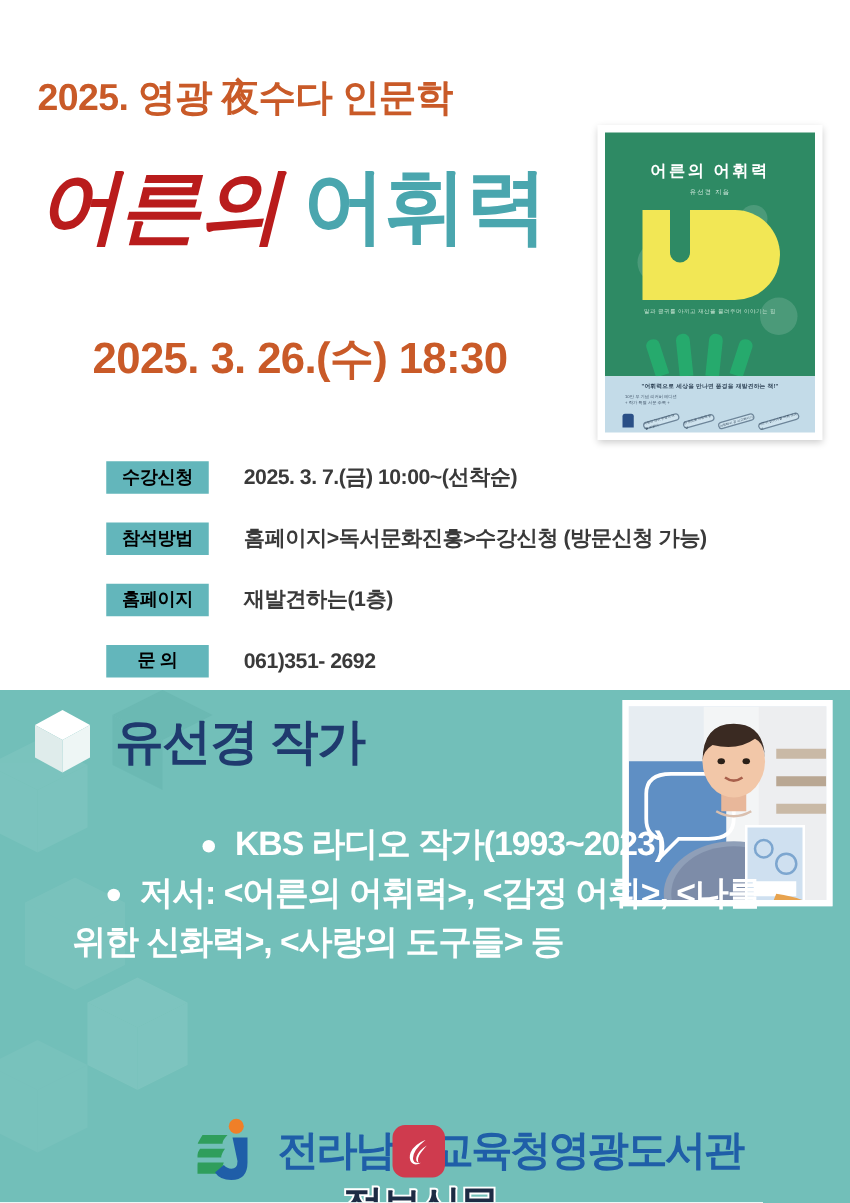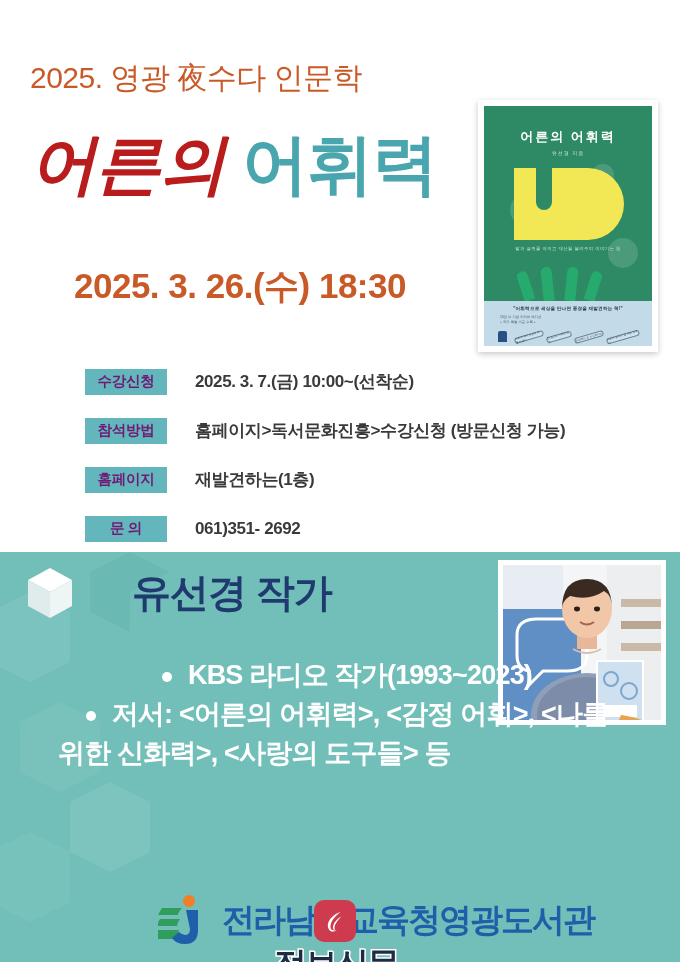--- a/index.html
+++ b/index.html
@@ -21,21 +21,21 @@
     position: absolute;
     left: 0; top: 0;
     width: 680px; height: 552px;
     background: #ffffff;
   }
 
   .kicker {
     position: absolute;
     left: 30px; top: 58px;
     font-size: 30px;
-    font-weight: 400;
+    font-weight: 700;
     color: #c95a28;
     letter-spacing: -0.5px;
     white-space: nowrap;
   }
 
   .main-title {
     position: absolute;
     left: 30px; top: 128px;
     font-size: 66px;
     font-weight: 800;
@@ -64,21 +64,21 @@
   }
   .info-row {
     display: flex;
     align-items: center;
     height: 31px;
     margin-bottom: 18px;
   }
   .info-badge {
     width: 82px; height: 26px;
     background: #63b6bb;
-    color: #701a75;
+    color: #000000;
     font-size: 14.5px;
     font-weight: 700;
     display: flex;
     align-items: center;
     justify-content: center;
     letter-spacing: -0.3px;
     flex: none;
   }
   .info-value {
     margin-left: 28px;
@@ -234,21 +234,20 @@
     left: -10px; top: 0;
     width: 200px; height: 410px;
     opacity: 0.5;
     pointer-events: none;
   }
   .author-head {
     position: absolute;
     left: 22px; top: 12px;
     display: flex;
     align-items: center;
-    gap: 40px;
   }
   .cube-icon { width: 56px; height: 58px; flex: none; }
   .author-name {
     margin-left: 14px;
     font-size: 39px;
     font-weight: 800;
     color: #1f3a6e;
     letter-spacing: -1px;
     white-space: nowrap;
   }

